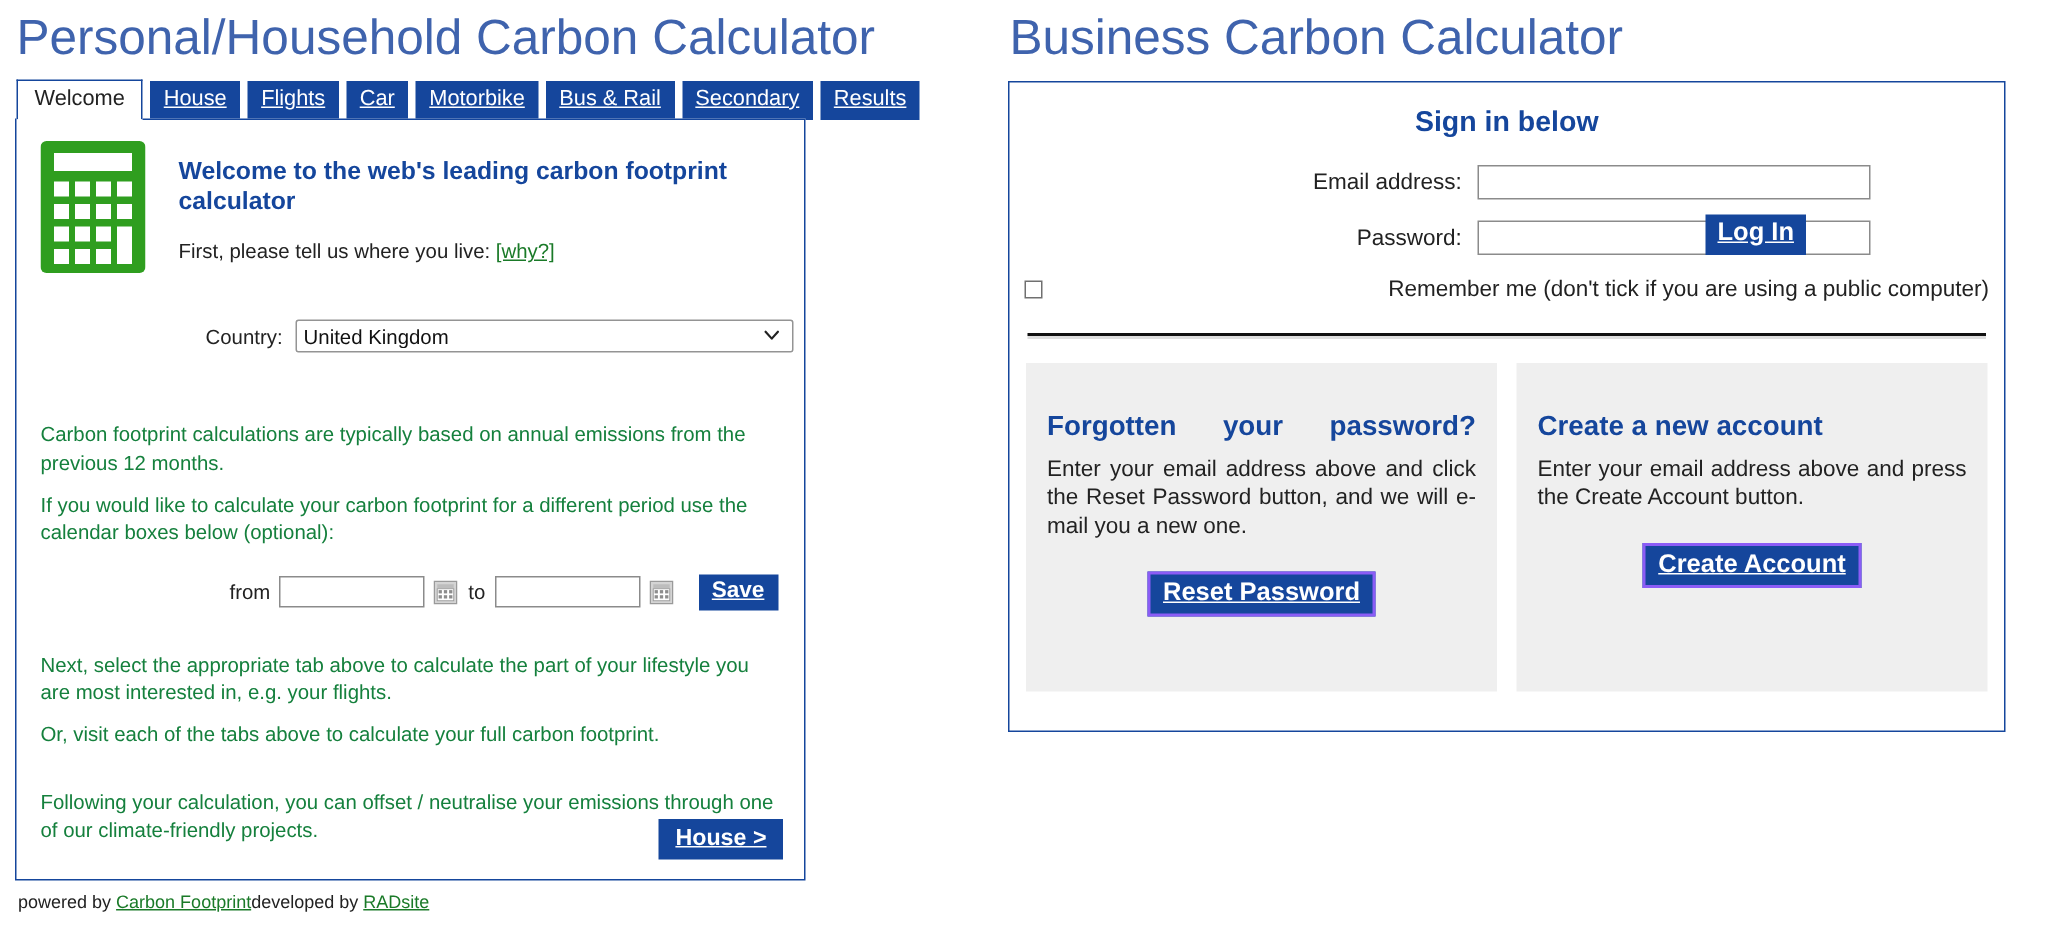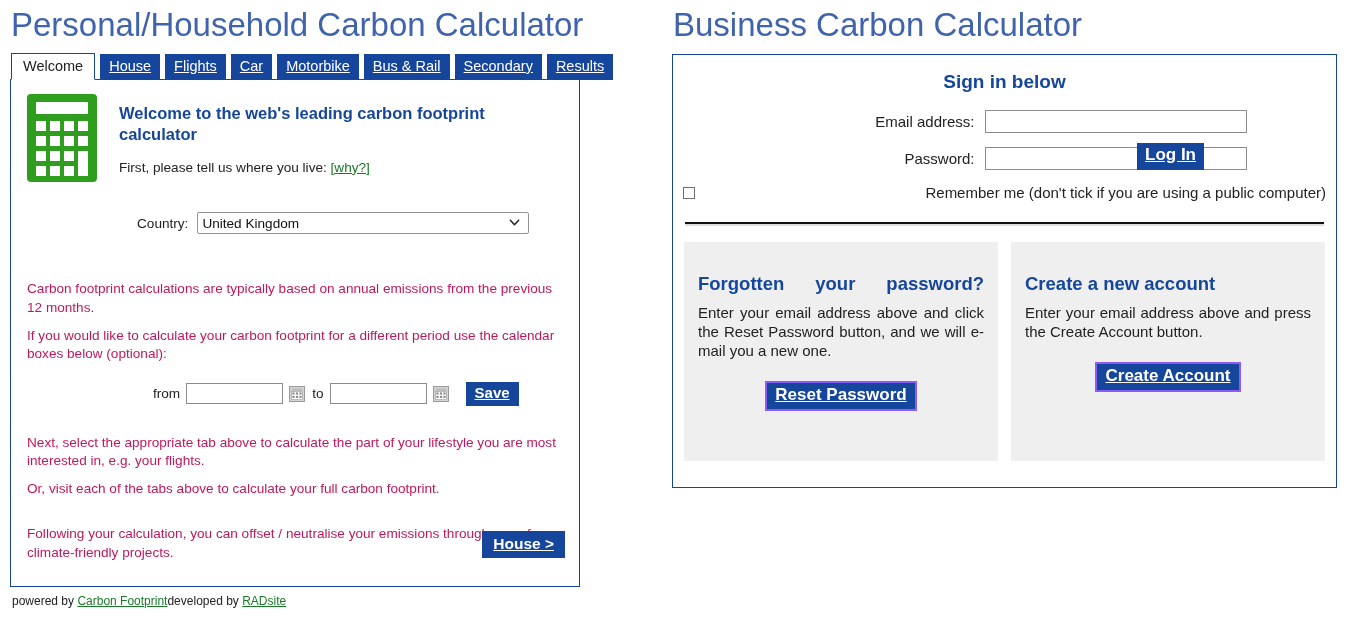--- a/index.html
+++ b/index.html
@@ -25,21 +25,21 @@
     letter-spacing: 0px;
     line-height: 1;
     white-space: nowrap;
   }
 
   
   #left-column {
     position: absolute;
     left: 10px;
     top: 0px;
-    width: 570px;
+    width: 527px;
   }
   #left-title { margin: 8px 0 0 1px; }
 
   
   .tab-strip {
     display: flex;
     align-items: flex-end;
     margin-top: 13px;
     height: 26px;
     padding-left: 1px;
@@ -134,21 +134,21 @@
     top: 50%;
     transform: translateY(-55%);
     pointer-events: none;
     width: 11px;
     height: 11px;
   }
 
   .body-para {
     font-size: 13.6px;
     line-height: 1.38;
-    color: #be185d;
+    color: #15803d;
     margin: 0 0 9px 0;
     max-width: 588px;
   }
   #para-block-1 { margin-top: 46px; }
   #para-block-2 { margin-top: 28px; }
   #para-block-3 { margin-top: 26px; }
 
   .date-row {
     display: flex;
     align-items: center;
@@ -186,21 +186,21 @@
     cursor: pointer;
     font-family: "Liberation Sans", sans-serif;
     line-height: 1.1;
     display: inline-block;
   }
   #save-button { margin-left: 17px; padding: 3px 9px 4px 9px; }
 
   #house-next-wrap {
     position: absolute;
     right: 14px;
-    bottom: 28px;
+    bottom: 13px;
   }
   #house-next-button { font-size: 15.5px; padding: 4px 11px 6px 11px; }
 
   .footer-row {
     display: flex;
     justify-content: flex-start;
     font-size: 12px;
     color: #222222;
     margin-top: 7px;
     padding: 0 19px 0 2px;

